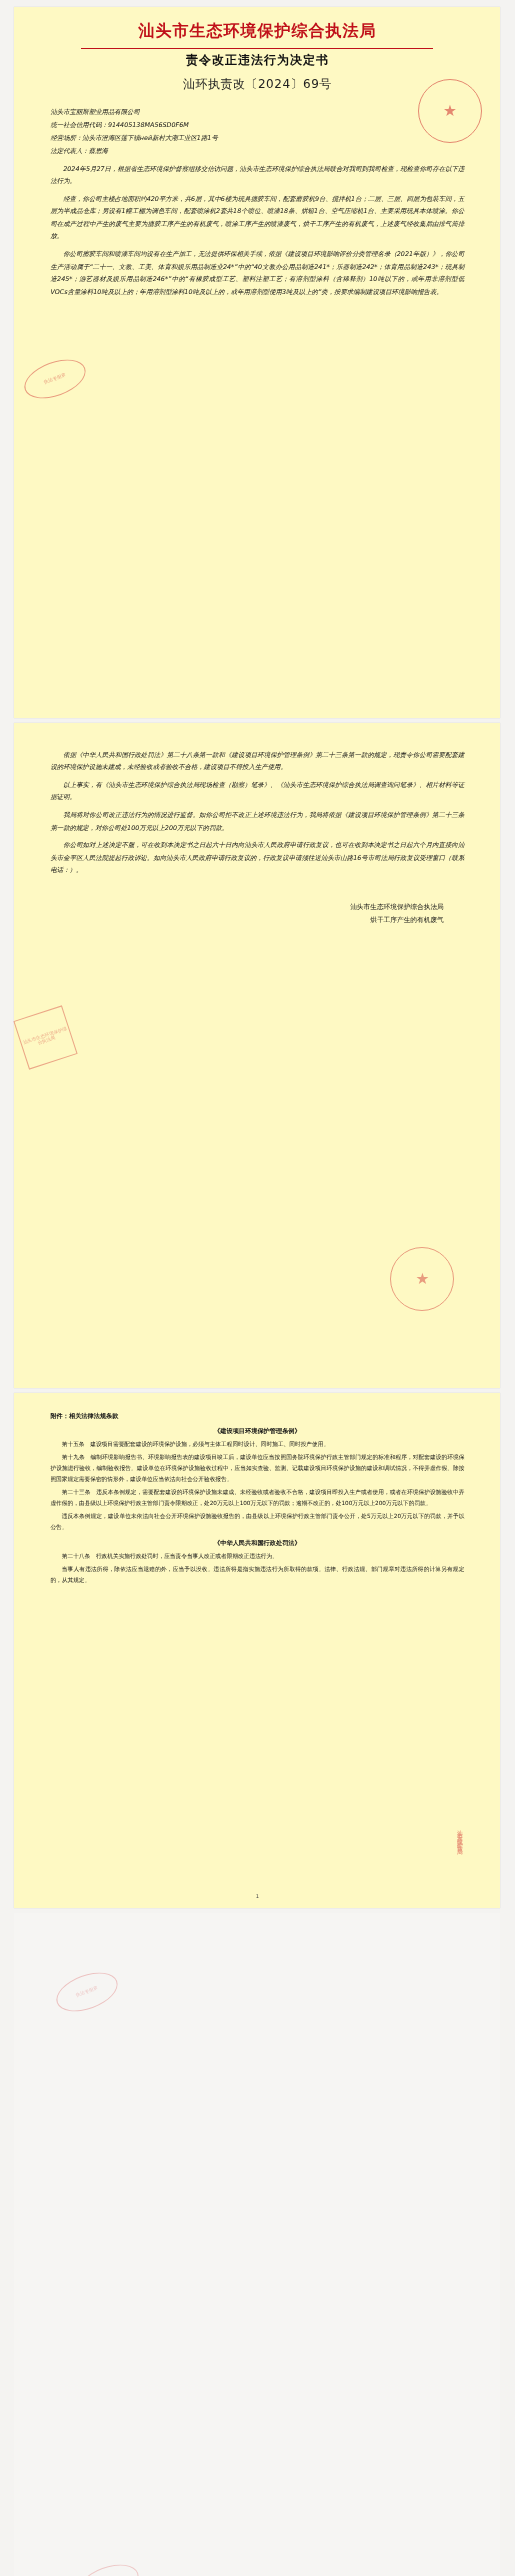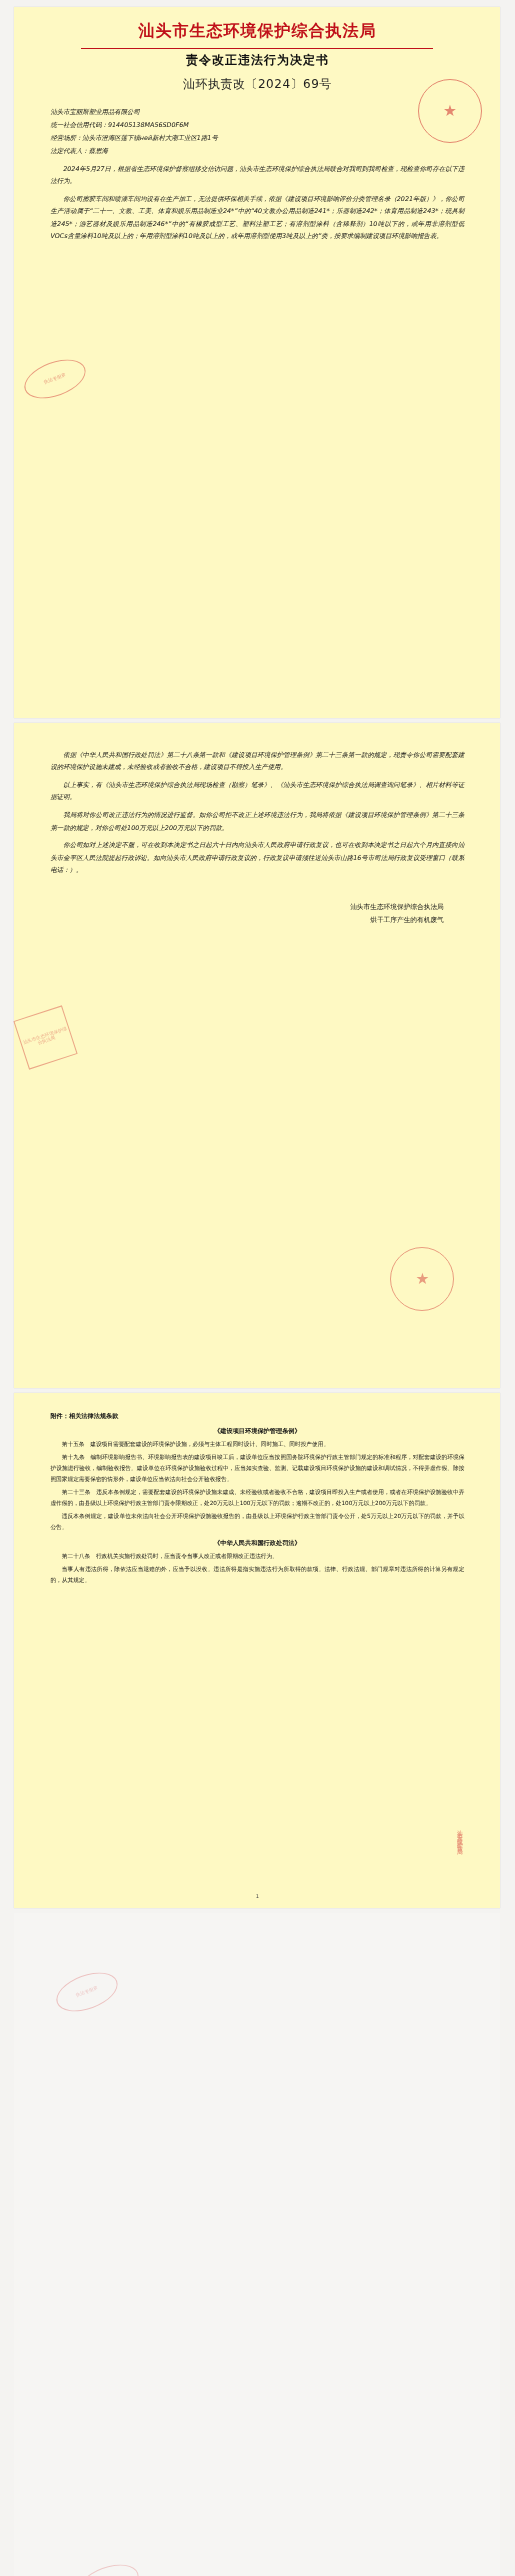--- a/index.html
+++ b/index.html
@@ -181,20 +181,21 @@
       <div class="doc-no">汕环执责改〔2024〕69号</div>
 
       <div class="meta">
         <div>汕头市宝丽斯塑业用品有限公司</div>
         <div>统一社会信用代码：914405138MA56SD0F6M</div>
         <div>经营场所：汕头市澄海区莲下镇ней新村大潮工业区1路1号</div>
         <div>法定代表人：蔡思海</div>
       </div>
 
       <p class="body-p">2024年5月27日，根据省生态环境保护督察组移交信访问题，汕头市生态环境保护综合执法局联合对我司到我司检查，现检查你司存在以下违法行为。</p>
+      <p class="body-p">经查，你公司主楼占地面积约420平方米，共6层，其中6楼为玩具搪胶车间，配套磨胶机9台、搅拌机1台；二层、三层、四层为包装车间，五层为半成品仓库；另设有1幢工棚为调色车间，配套喷涂机2套共18个喷位、喷漆18条、烘箱1台、空气压缩机1台、主要采用玩具本体喷涂。你公司在成产过程中产生的废气主要为搪胶工序产生的有机废气，喷涂工序产生的喷漆废气，烘干工序产生的有机废气，上述废气经收集后由排气筒排放。</p>
       <p class="body-p">你公司擦胶车间和喷漆车间均设有在生产加工，无法提供环保相关手续，依据《建设项目环境影响评价分类管理名录（2021年版）》，你公司生产活动属于“二十一、文教、工美、体育和娱乐用品制造业24*”中的“40文教办公用品制造241*；乐器制造242*；体育用品制造243*；玩具制造245*；游艺器材及娱乐用品制造246*”中的“有橡胶成型工艺、塑料注塑工艺；有溶剂型涂料（含稀释剂）10吨以下的，或年用非溶剂型低VOCs含量涂料10吨及以上的；年用溶剂型涂料10吨及以上的，或年用溶剂型使用3吨及以上的”类，按要求编制建设项目环境影响报告表。</p>
     </div>
 
     <div class="seal round" style="top:72px;right:18.5px;">
       <span class="star">★</span>
     </div>
     <div class="seal-oval" style="top:355px;left:8.2px;">执法专用章</div>
   </div>
 
   <div class="sheet" id="sheet2">

